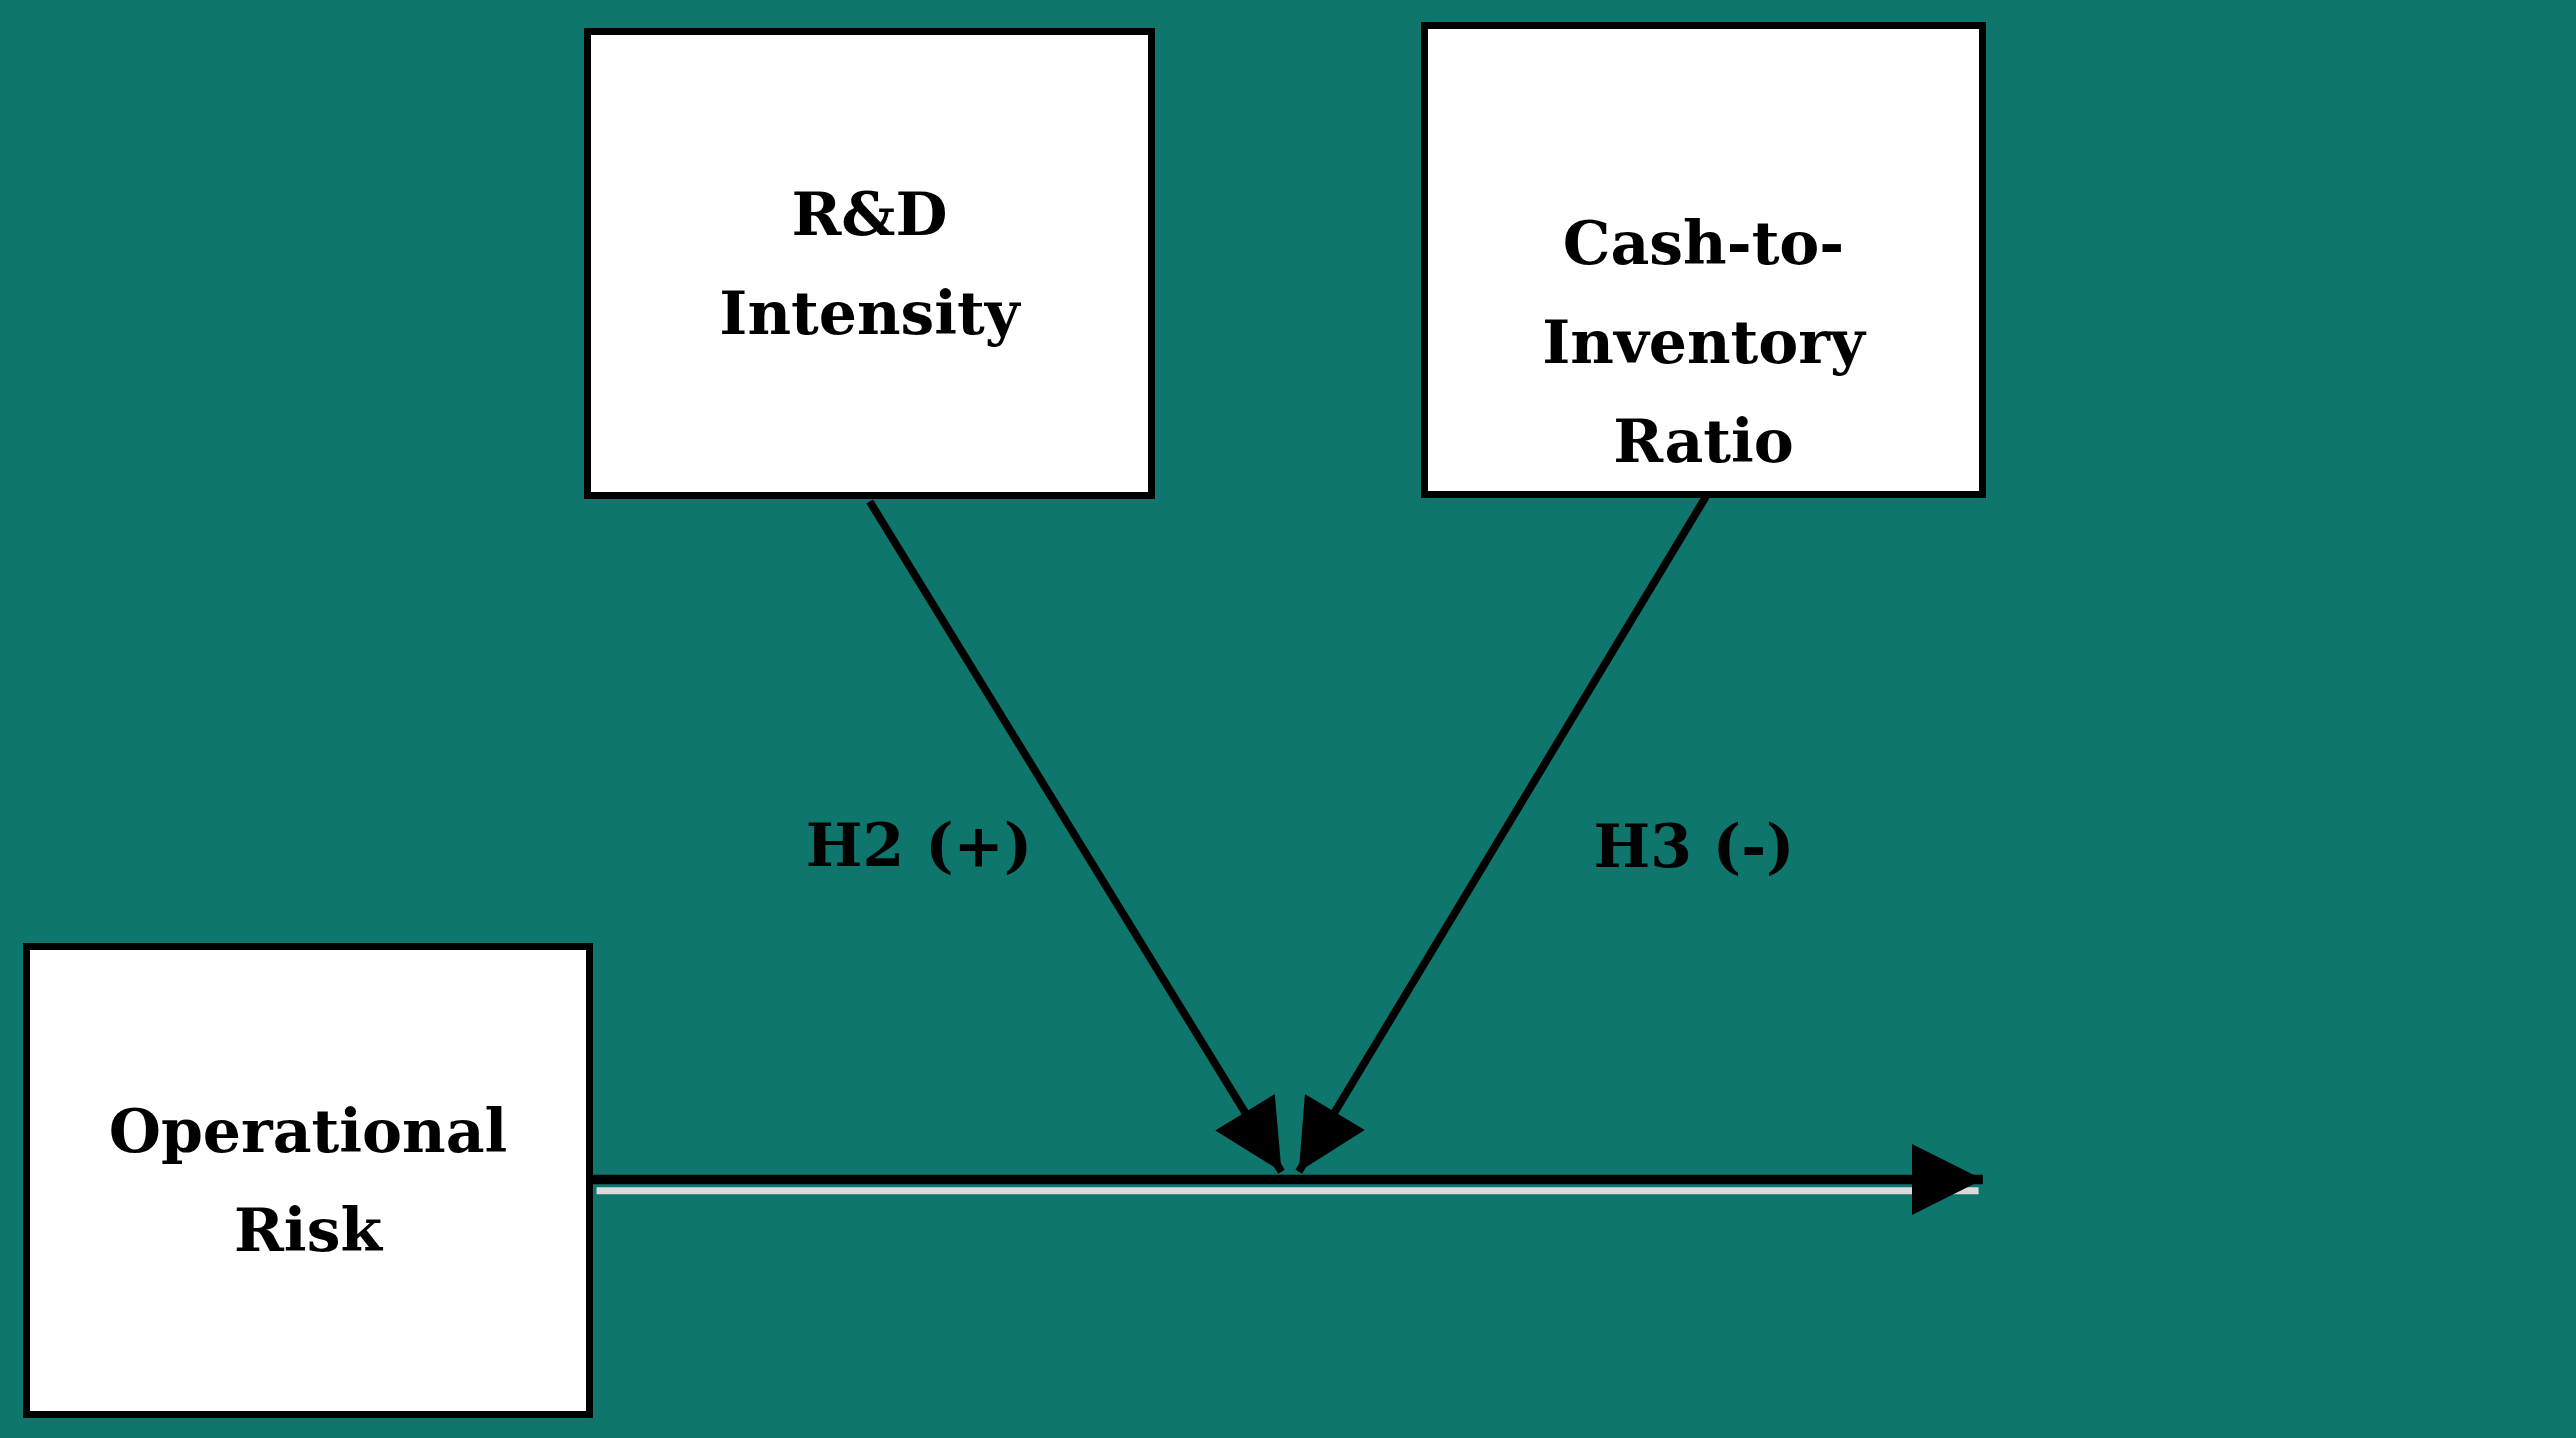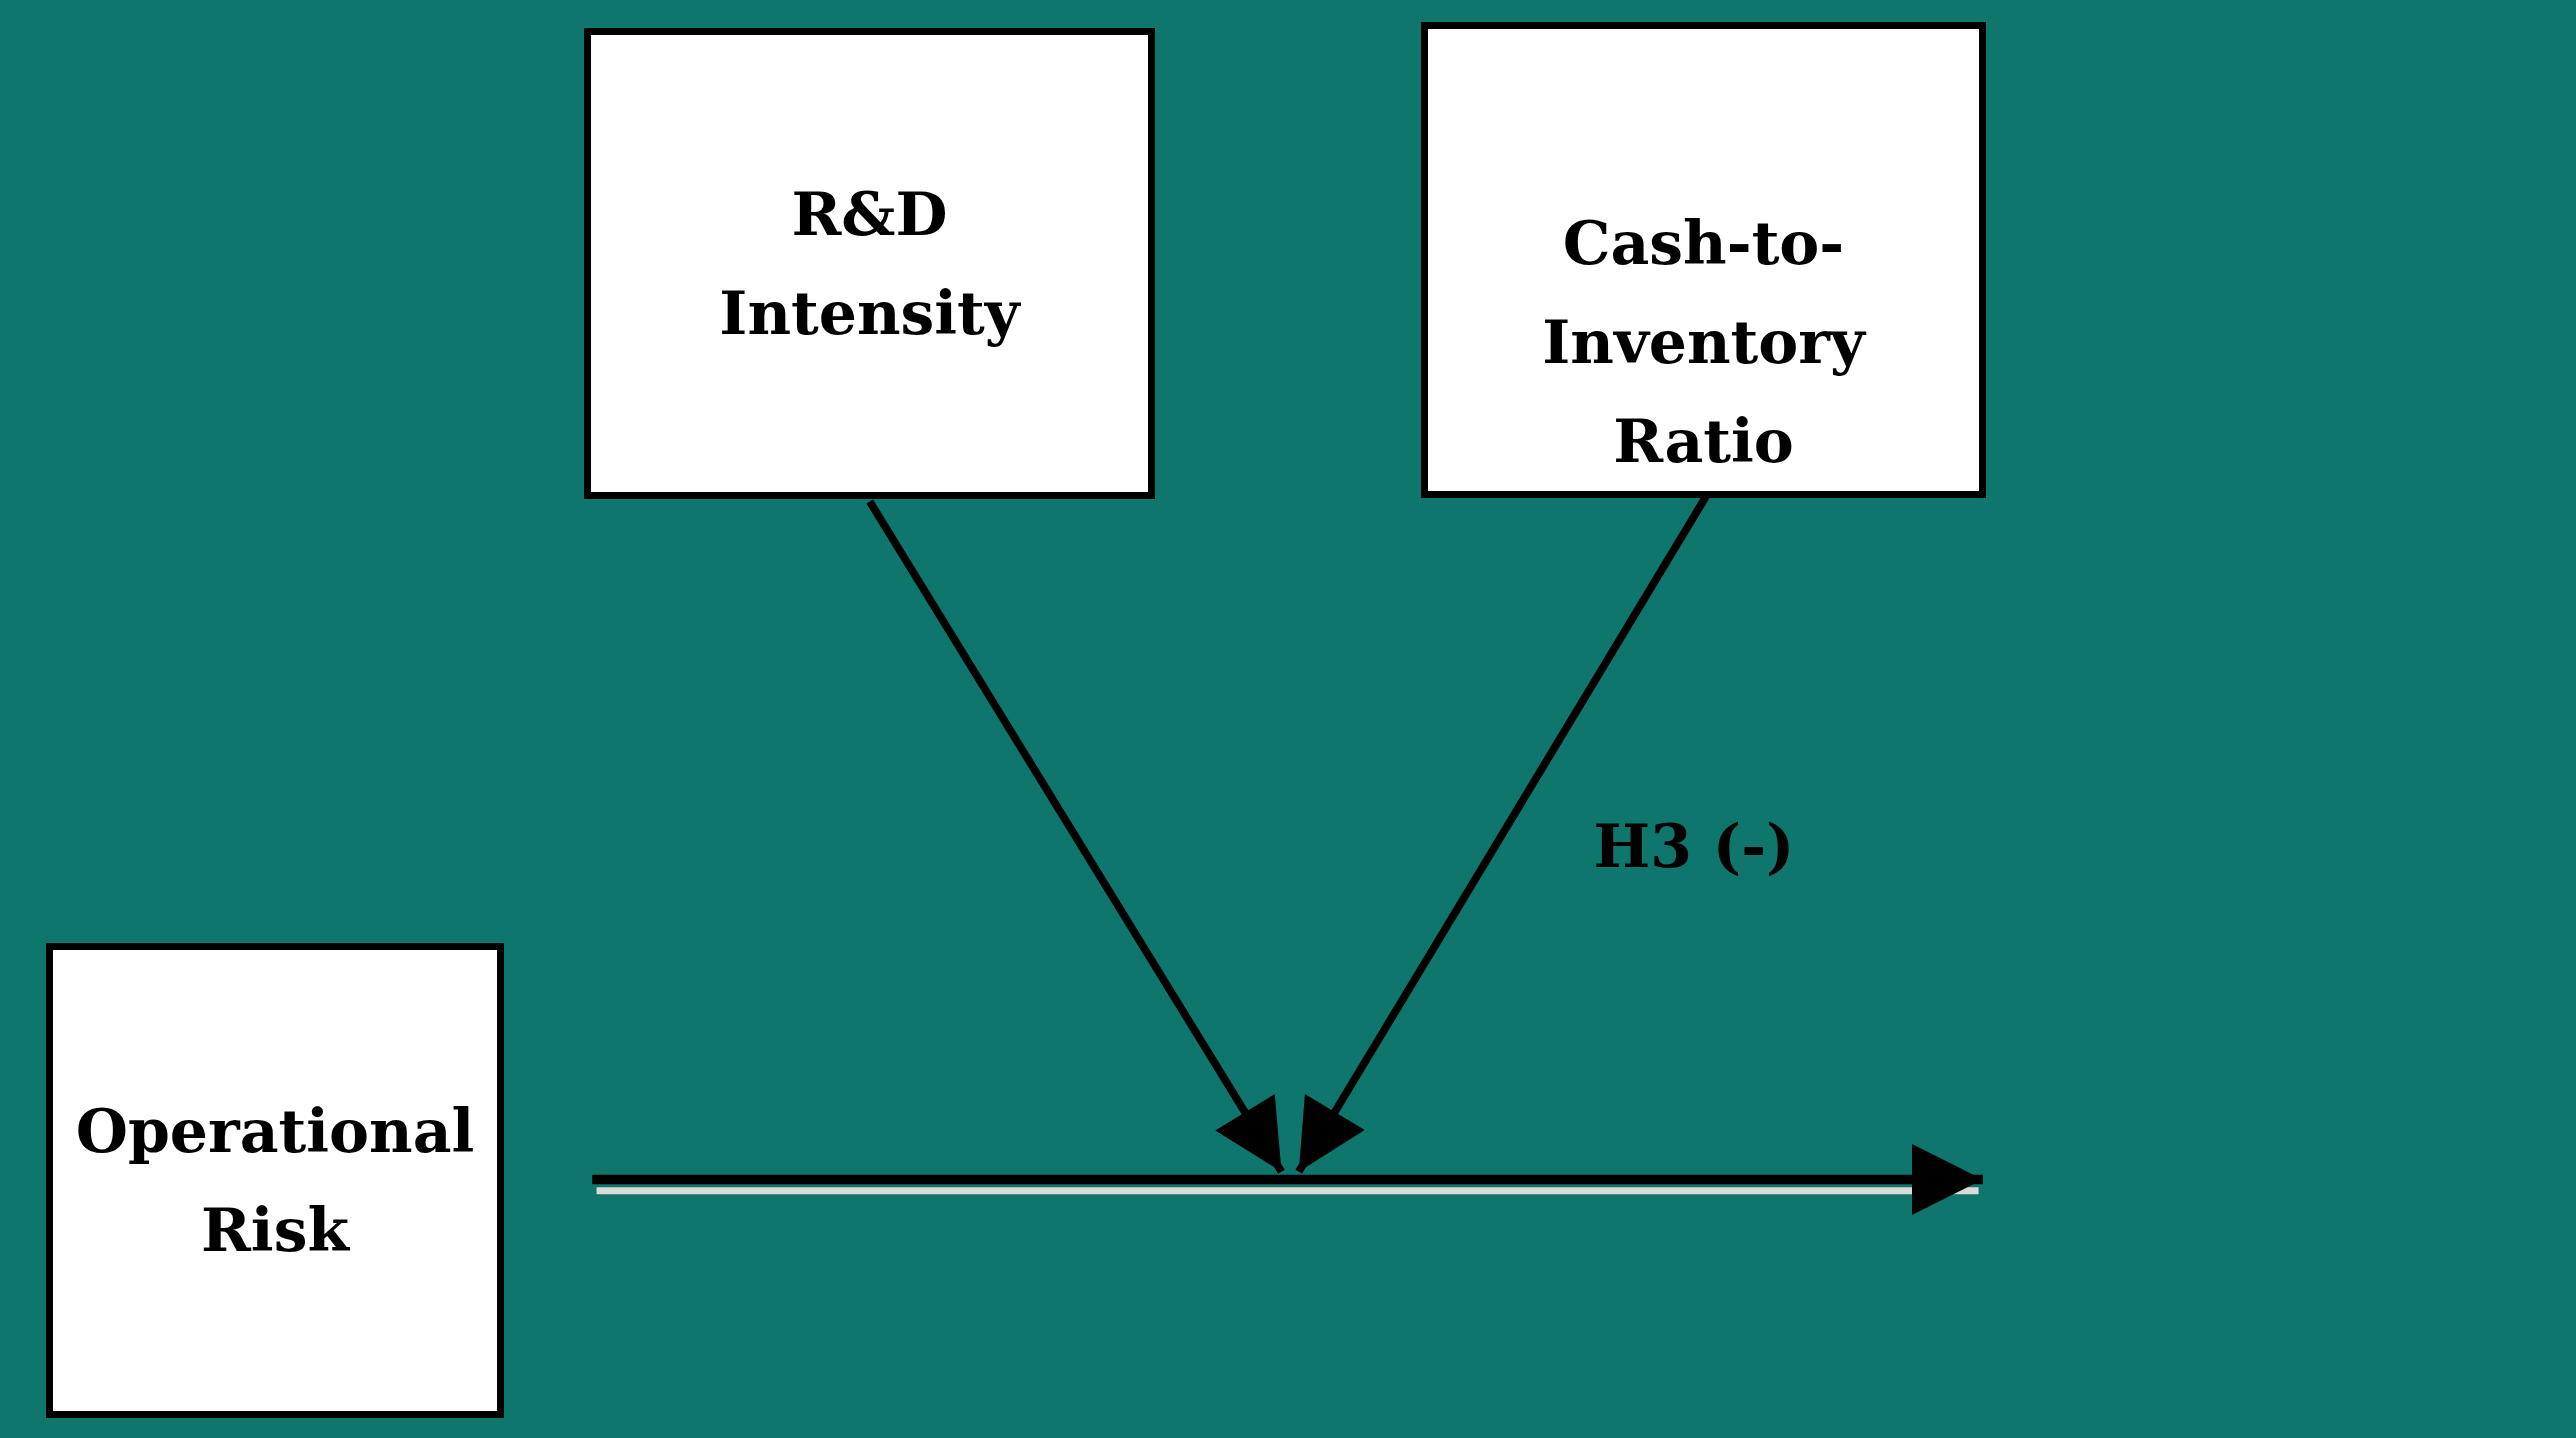--- a/index.html
+++ b/index.html
@@ -38,21 +38,21 @@
   }
   .node-label {
     display: block;
     white-space: pre-line;
     font-size: 60px;
     line-height: 1.65;
     color: #000000;
   }
   .node-rd        { left: 584px;  top: 28.4px;   width: 571px; height: 471px; }
   .node-cash      { left: 1421px; top: 22.4px;   width: 565px; height: 476px; align-items: flex-end; }
-  .node-oprisk    { left: 23px;   top: 943px; width: 458px; height: 475px; margin-left: 23px; }
+  .node-oprisk    { left: 23px;   top: 943px; width: 570px; height: 475px; }
   .node-sales     { left: 1987px; top: 945px; width: 568px; height: 479px; }
   .edge-label {
     position: absolute;
     transform: translate(-50%, -50%);
     font-size: 60px;
     white-space: nowrap;
     color: #000000;
   }
   .edge-label-h2 { left: 919px; top: 845px; }
   .edge-label-h3 { left: 1658px; top: 846px; margin-left: 36px; }
@@ -92,18 +92,19 @@
 Inventory
 Ratio</span>
   </div>
 
   <div class="node node-oprisk">
     <span class="node-label">Operational
 Risk</span>
   </div>
 
 
+  <div class="edge-label edge-label-h2">H2 (+)</div>
 
   <div class="edge-label edge-label-h3">H3 (-)</div>
 
 
 </div>
 
 
 </body></html>

